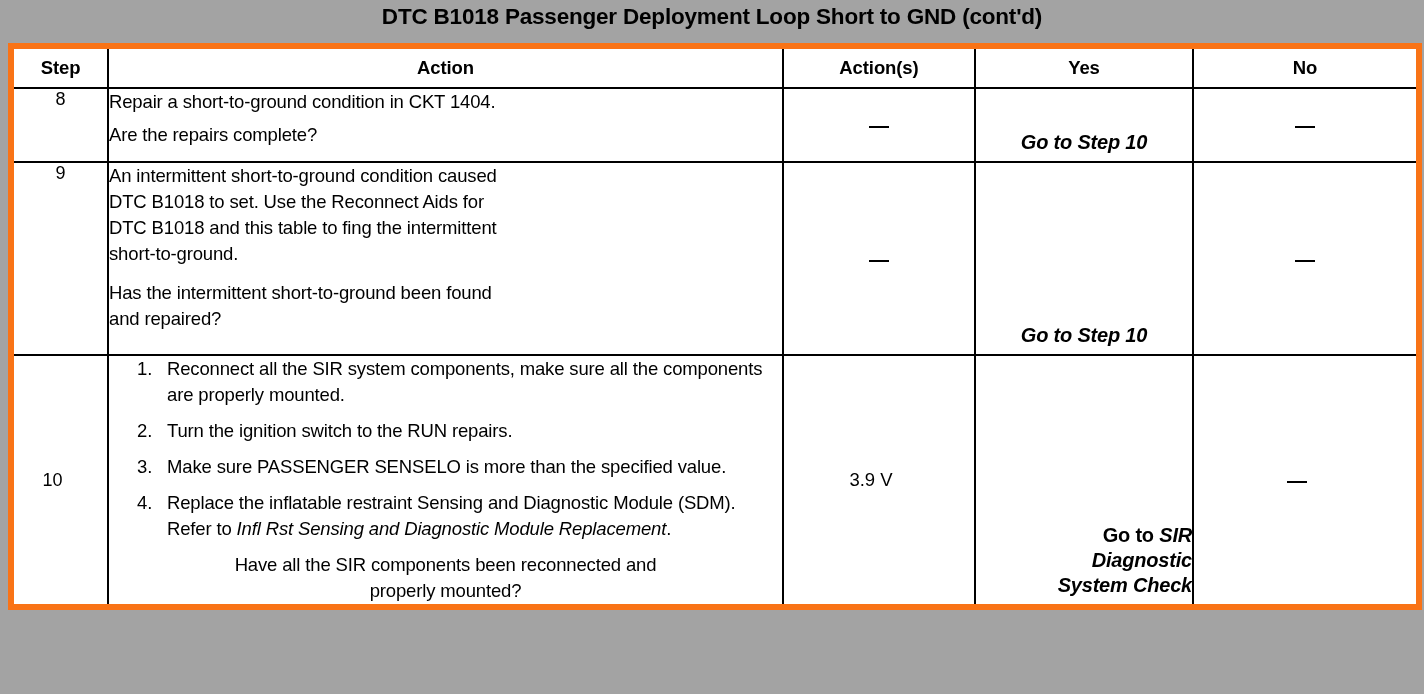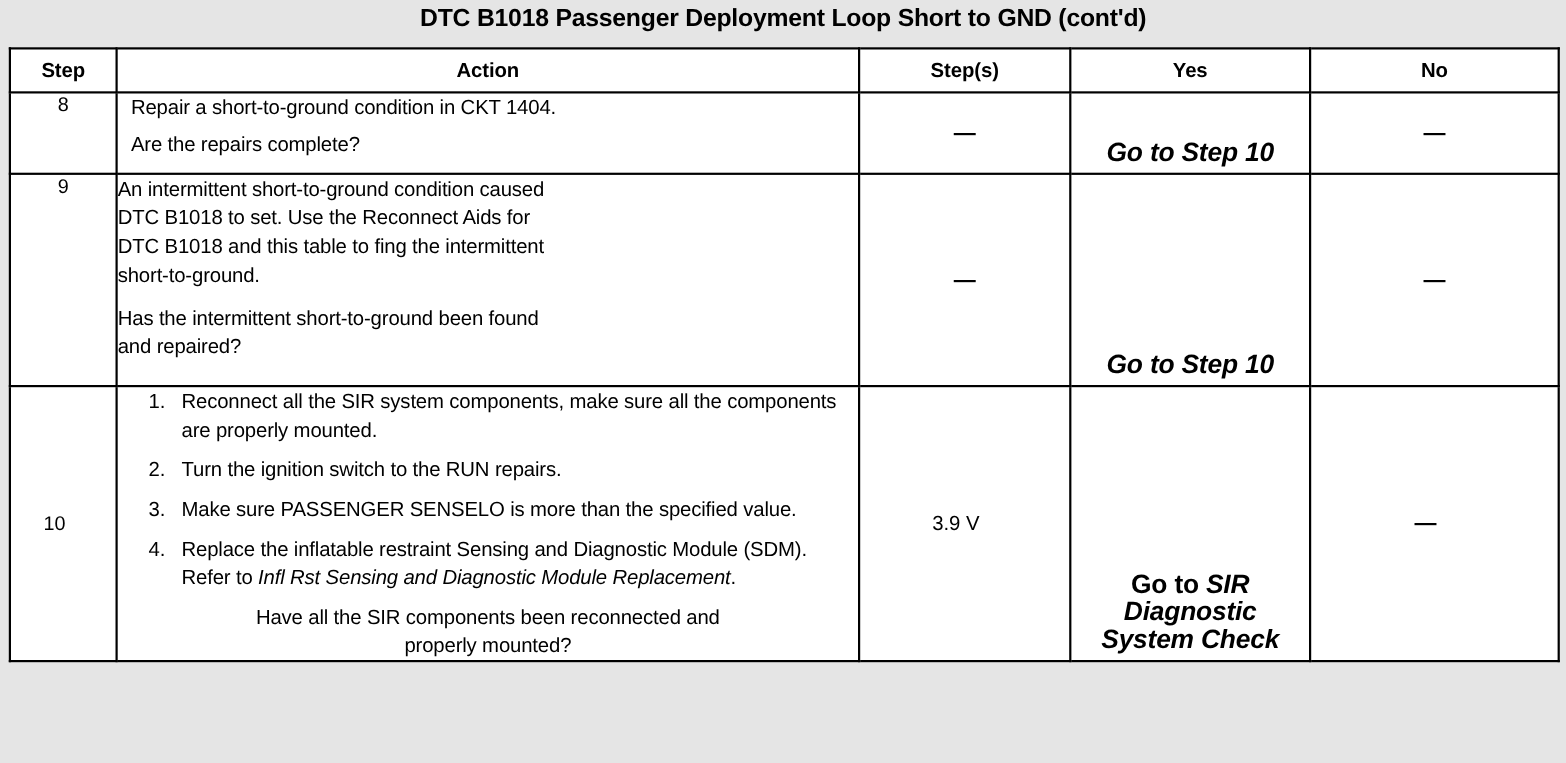--- a/index.html
+++ b/index.html
@@ -13,21 +13,21 @@
     height: 694px;
     font-family: "Liberation Sans", sans-serif;
     color: #000000;
     overflow: hidden;
   }
 
   .page {
     position: relative;
     width: 1424px;
     height: 694px;
-    background: #e5e5e5;
+    background: #a3a3a3;
   }
 
   
   .doc-title {
     position: absolute;
     left: 0;
     top: 2px;
     width: 1424px;
     text-align: center;
     font-size: 22.5px;
@@ -39,21 +39,21 @@
 
   
   .dtc-table {
     position: absolute;
     left: 8px;
     top: 43px;
     width: 1408px;       
     height: 556px;       
     border-collapse: collapse;
     table-layout: fixed;
-    border: 1px solid #f97316;
+    border: 6px solid #f97316;
   }
   .dtc-table td, .dtc-table th {
     border: 2px solid #000;
     padding: 0;
     vertical-align: top;
     background: #ffffff;
   }
 
   
   col.c-step   { width: 97px;  }   
@@ -106,44 +106,44 @@
   .mid-dash-wrap {
     display: flex;
     align-items: center;
     justify-content: center;
     height: 100%;
   }
 
   .goto {
     font-style: italic;
     font-weight: bold;
-    font-size: 24px;
+    font-size: 20px;
     line-height: 25px;
     letter-spacing: -0.2px;
+    text-align: right;
   }
   .goto .upright { font-style: normal; }
 
   
   .yes-inner {
     position: relative;
     height: 100%;
     width: 100%;
   }
   .yes-bottom {
     position: absolute;
     left: 0;
     right: 0;
     bottom: 6px;
     text-align: center;
   }
 
   
   .r8-action p {
     margin: 0 0 7px 0;
-    padding-left: 12px;
   }
   .r8-action p:last-child { margin-bottom: 0; }
 
   
   .r9-action p { margin: 0; }
   .r9-action .para-gap { margin-top: 13px; }
 
   
   .numlist {
     list-style: none;
@@ -196,21 +196,21 @@
       <col class="c-action">
       <col class="c-value">
       <col class="c-yes">
       <col class="c-no">
     </colgroup>
 
     <thead>
       <tr class="hdr-row">
         <th>Step</th>
         <th>Action</th>
-        <th>Step(s)</th>
+        <th>Action(s)</th>
         <th>Yes</th>
         <th>No</th>
       </tr>
     </thead>
 
     <tbody>
 
       <tr style="height:74px;">
         <td class="cell-step">8</td>
 

